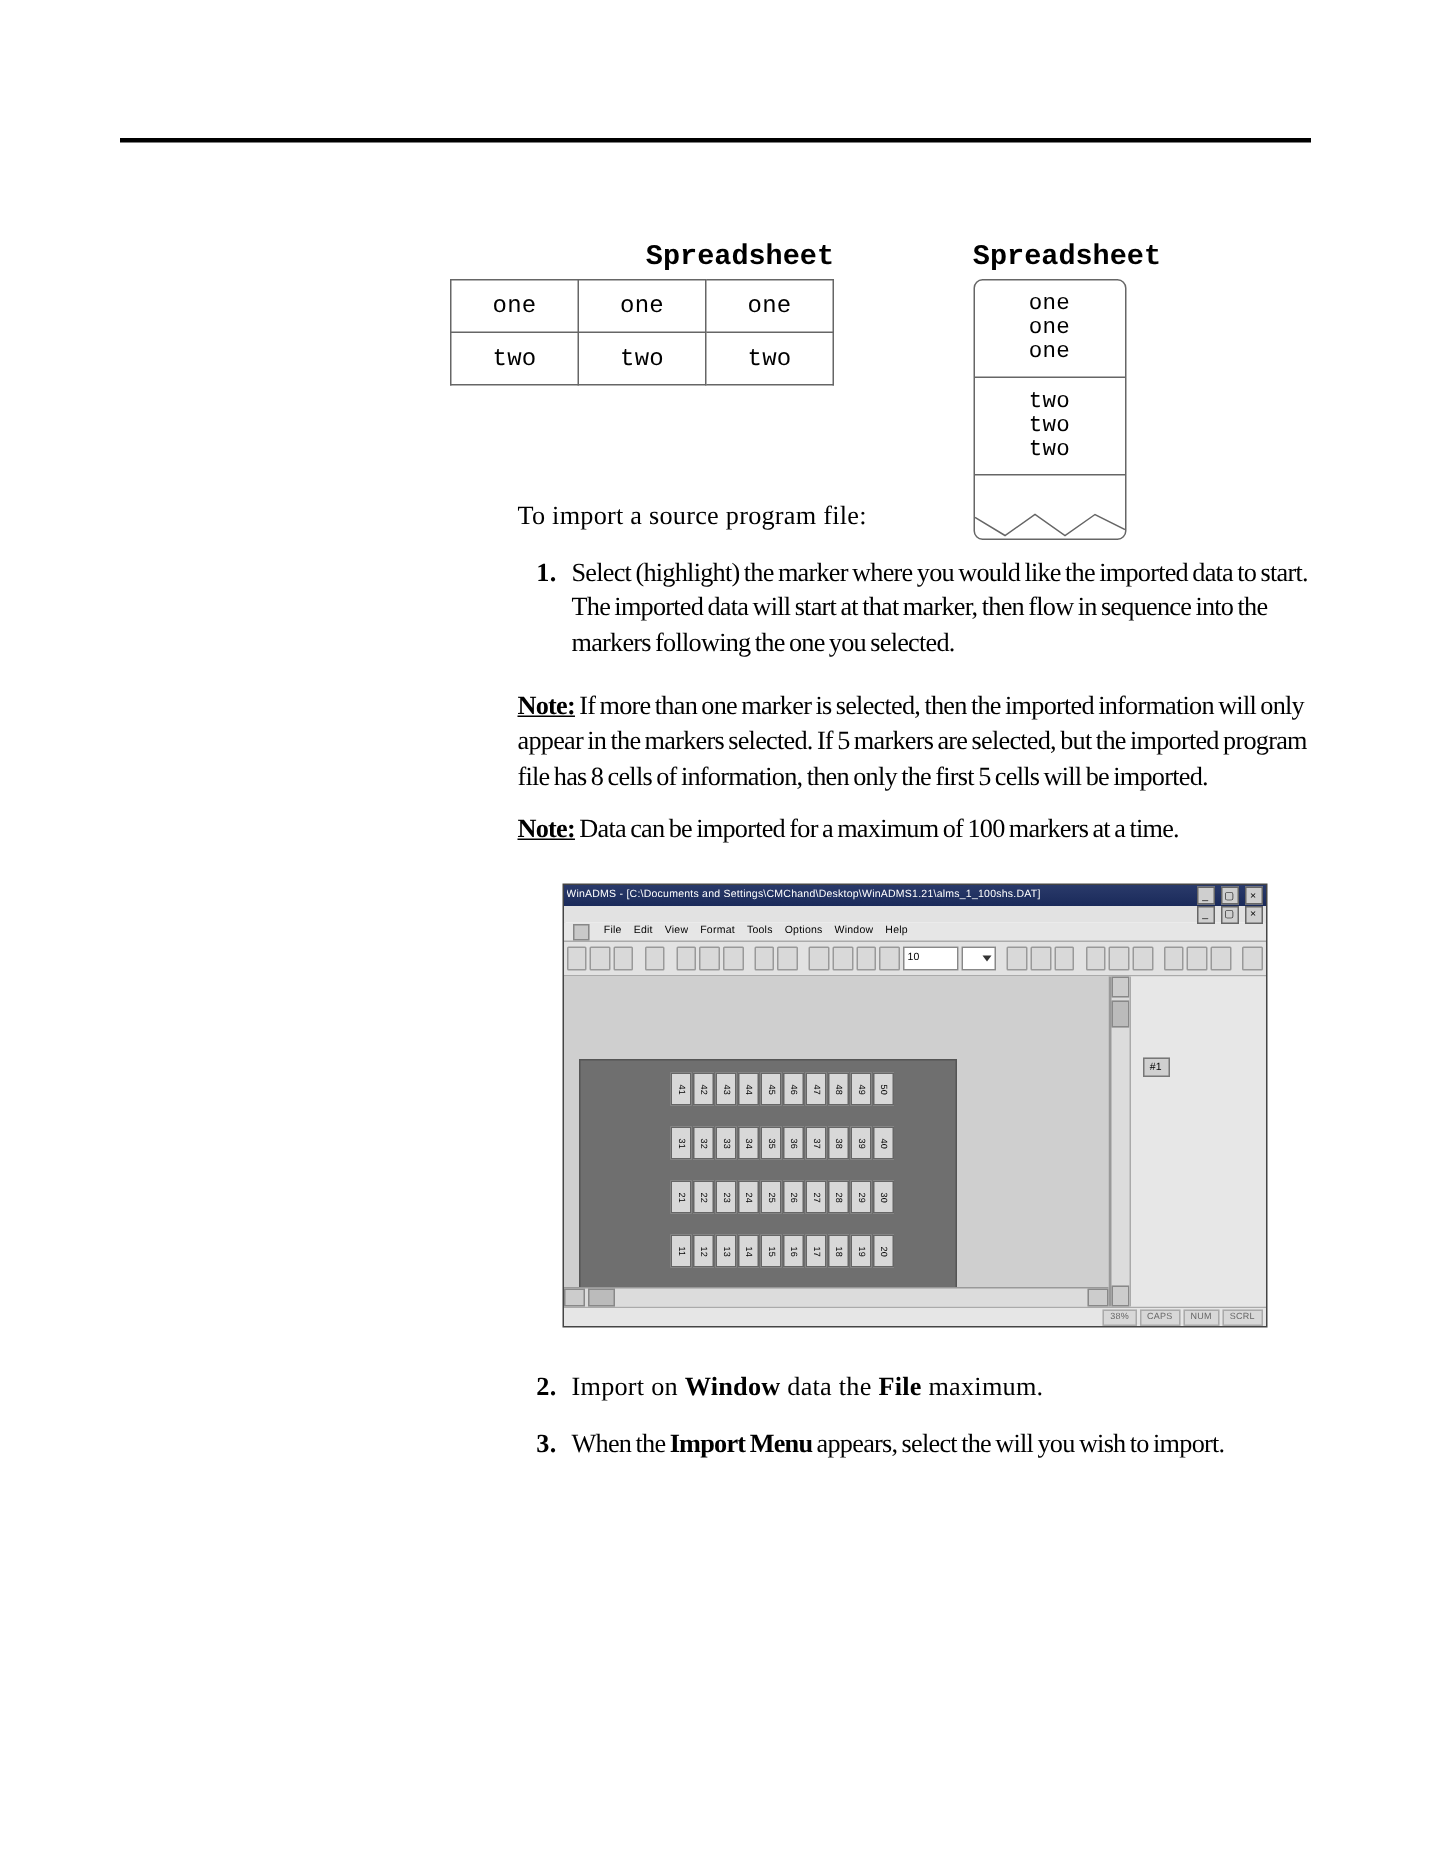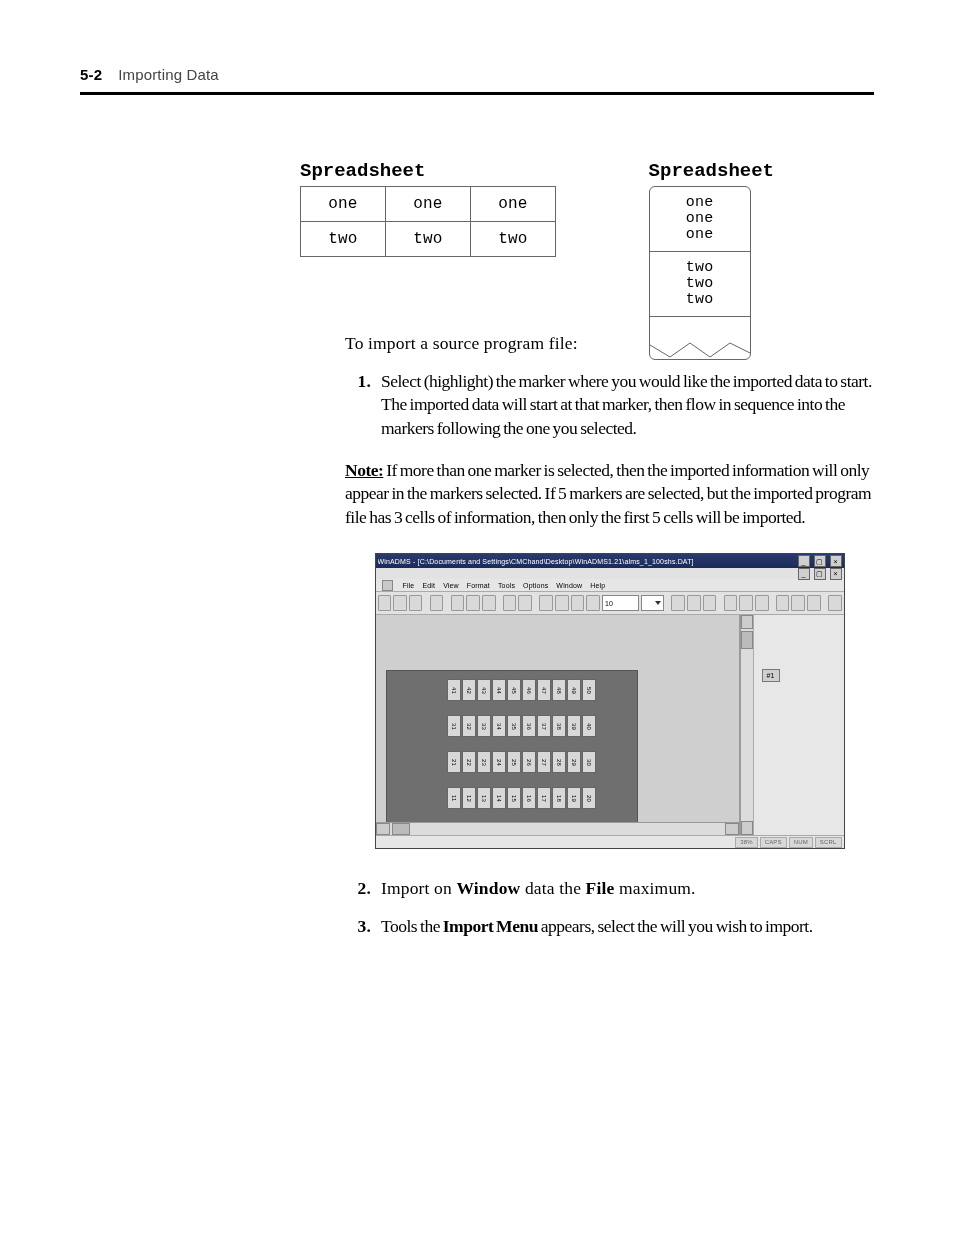--- a/index.html
+++ b/index.html
@@ -43,21 +43,21 @@
     position:absolute;
     left:300px; right:180px; top:160px;
     display:flex;
     justify-content:space-between;
     gap:90px;
   }
   .fig-title{
     font-family:"Courier New",Courier,monospace;
     font-weight:700;
     font-size:19px;
-    text-align:left;
+    text-align:right;
     margin-bottom:4px;
     letter-spacing:0;
   }
   
   .sheet{
     border:1px solid #666;
     border-collapse:collapse;
   }
   .sheet td{
     border:1px solid #666;
@@ -224,24 +224,20 @@
   .statusbar .cell{
     height:9px;background:#d8d8d8;border:1px solid #aaa;font-size:6px;
     padding:0 4px;display:flex;align-items:center;color:#666;
   }
 </style>
 </head>
 <body>
 
 <div class="page">
 
-  <div class="runhead">
-    <span class="pnum">5-2</span>
-    <span class="ch">Importing Data</span>
-  </div>
   <div class="rule"></div>
 
   <div class="fig-row">
     <div>
       <div class="fig-title">Spreadsheet</div>
       <table class="sheet">
         <tbody>
             <tr>
           <td>one</td>
           <td>one</td>
@@ -282,21 +278,24 @@
     <p class="h3">To import a source program file:</p>
 
     <ol class="steps">
       <li>
         <span class="num">1.</span>
         <span class="tight">Select (highlight) the marker where you would like the imported data to start. The imported data will start at that marker, then flow in sequence into the markers following the one you selected.</span>
       </li>
     </ol>
 
     <p class="note tight">
-      <b>Note:</b><span> If more than one marker is selected, then the imported information will only appear in the markers selected. If 5 markers are selected, but the imported program file has 3 cells of information, then only the first 5 cells will be imported.</span>
+      <b>Note:</b><span> If more than one marker is selected, then the imported information will only appear in the markers selected. If 5 markers are selected, but the imported program file has 8 cells of information, then only the first 5 cells will be imported.</span>
+    </p>
+    <p class="note tight">
+      <b>Note:</b><span> Data can be imported for a maximum of 100 markers at a time.</span>
     </p>
 
     <div class="shot">
       <div class="win">
 
         <div class="titlebar">
           <span class="t">WinADMS - [C:\Documents and Settings\CMChand\Desktop\WinADMS1.21\alms_1_100shs.DAT]</span>
           <span class="tb-btn">_</span>
           <span class="tb-btn">▢</span>
           <span class="tb-btn">×</span>
@@ -447,19 +446,19 @@
     <ol class="steps">
       <li>
         <span class="num">2.</span>
         <span>
           <span>Import on </span><strong>Window</strong><span> data the </span><strong>File</strong><span> maximum.</span>
         </span>
       </li>
       <li>
         <span class="num">3.</span>
         <span class="tight">
-          <span>Tools the </span><strong>Import Menu</strong><span> appears, select the will you wish to import.</span>
+          <span>When the </span><strong>Import Menu</strong><span> appears, select the will you wish to import.</span>
         </span>
       </li>
     </ol>
 
   </div>
 </div>
 
 </body></html>

